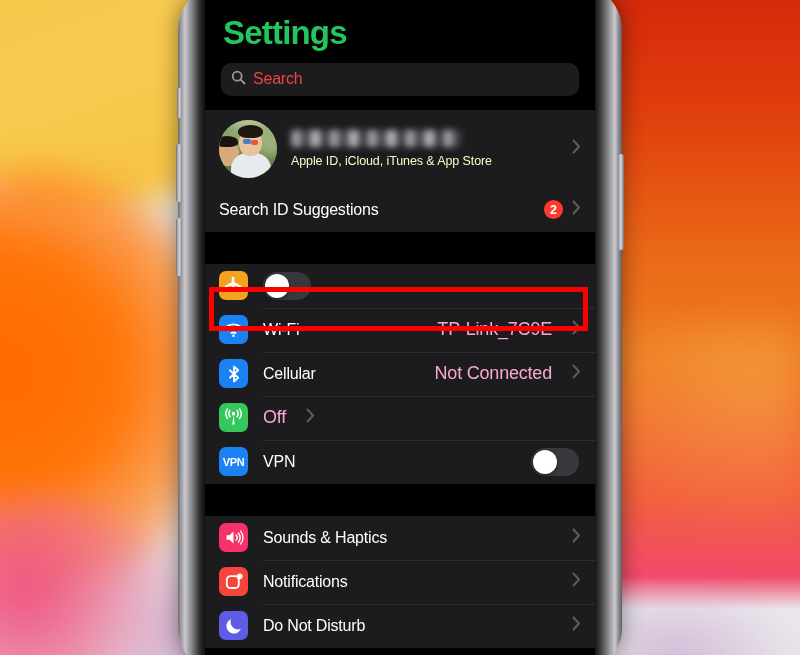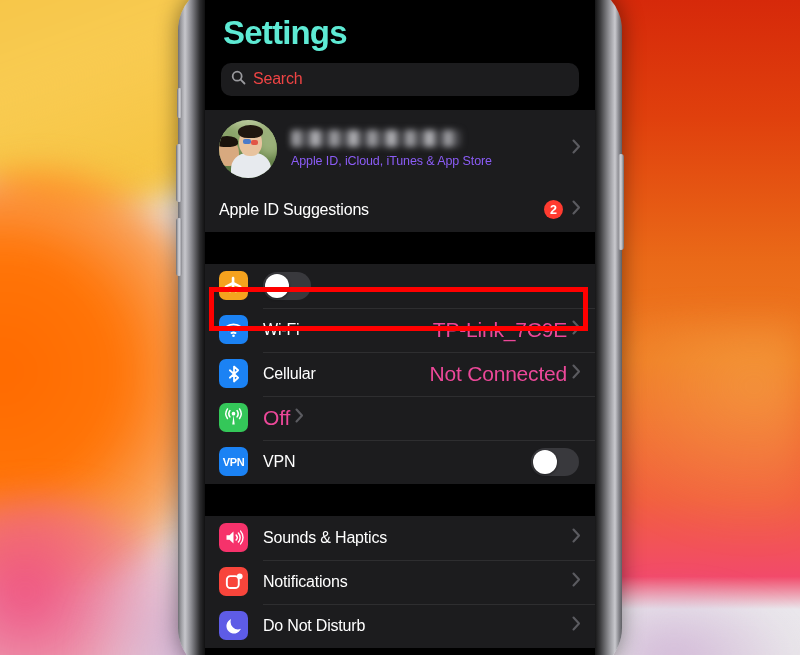--- a/index.html
+++ b/index.html
@@ -149,21 +149,21 @@
     height: 690px;
     background: #000;
     color: #fff;
   }
   .ios-top { padding: 16px 16px 0 16px; }
 
   .page-title {
     font-size: 33px;
     font-weight: bold;
     letter-spacing: -0.8px;
-    color: #5eead4;
+    color: #22c55e;
     margin: 16px 0 12px 2px;
     line-height: 1.05;
   }
 
   .search-bar {
     display: flex;
     align-items: center;
     gap: 7px;
     height: 33px;
     background: #1c1c1e;
@@ -198,24 +198,24 @@
     background: #2e2e30;
   }
   .row-label {
     font-size: 16px;
     color: #ffffff;
     letter-spacing: -0.2px;
     flex: 1 1 auto;
     white-space: nowrap;
   }
   .row-value {
-    font-size: 21px;
-    color: #ec4899;
+    font-size: 18px;
+    color: #f9a8d4;
     letter-spacing: -0.2px;
-    margin-right: 5px;
+    margin-right: 20px;
     white-space: nowrap;
   }
   .chev {
     flex: 0 0 auto;
     display: block;
   }
 
   
   .tile {
     width: 29px; height: 29px;
@@ -273,21 +273,21 @@
     background:
       repeating-linear-gradient(90deg,
         rgba(175,175,180,0.85) 0px, rgba(175,175,180,0.85) 9px,
         rgba(95,95,100,0.55) 12px, rgba(95,95,100,0.55) 17px,
         rgba(190,190,195,0.9) 21px, rgba(190,190,195,0.9) 28px,
         rgba(80,80,85,0.5) 32px, rgba(80,80,85,0.5) 38px);
     filter: blur(3.2px);
   }
   .profile-sub {
     font-size: 12.5px;
-    color: #8b5cf6;
+    color: #fef9c3;
     letter-spacing: -0.1px;
     font-weight: 500;
   }
 
   .badge {
     min-width: 19px;
     height: 19px;
     border-radius: 10px;
     background: #ff3b30;
     color: #fff;
@@ -390,21 +390,21 @@
               <div class="profile-sub">Apple ID, iCloud, iTunes &amp; App Store</div>
             </div>
             <span class="chev">
               <svg width="9" height="15" viewBox="0 0 9 15">
                   <polyline points="1.5,1.5 7,7.5 1.5,13.5" fill="none" stroke="#5b5b60" stroke-width="2.1" stroke-linecap="round" stroke-linejoin="round"></polyline>
                 </svg>
             </span>
           </div>
 
           <div class="row" style="padding-left:14px;">
-            <span class="row-label">Apple ID Suggestions</span>
+            <span class="row-label">Search ID Suggestions</span>
             <span class="badge">2</span>
             <span class="chev">
               <svg width="9" height="15" viewBox="0 0 9 15">
                   <polyline points="1.5,1.5 7,7.5 1.5,13.5" fill="none" stroke="#5b5b60" stroke-width="2.1" stroke-linecap="round" stroke-linejoin="round"></polyline>
                 </svg>
             </span>
           </div>
         </div>
 
         <div class="gap"></div>

